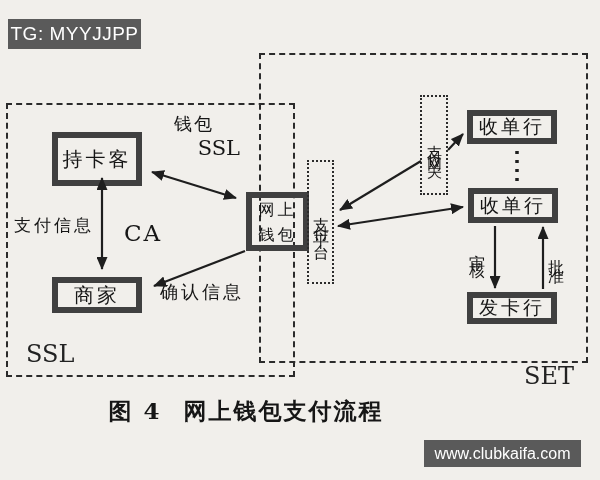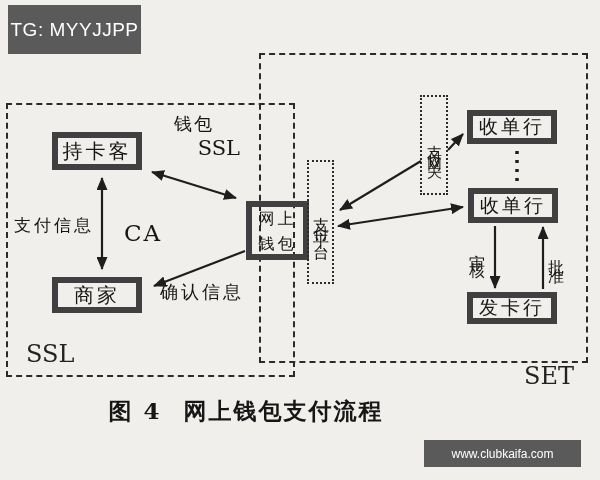--- a/index.html
+++ b/index.html
@@ -10,42 +10,42 @@
     color:#1e1e1e;
   }
   .abs{position:absolute;}
   
   .badge{
     background:#5a5a5a;color:#fff;
     font-family:"Liberation Sans","DejaVu Sans",sans-serif;
     display:flex;align-items:center;justify-content:center;
     box-sizing:border-box;
   }
-  #tg-badge{left:8px;top:5px;width:133px;height:49px;font-size:19px;letter-spacing:0.5px;}
-  #wm-badge{left:424px;top:440px;width:157px;height:27px;font-size:12px;}
+  #tg-badge{left:8px;top:19px;width:133px;height:30px;font-size:19px;letter-spacing:0.5px;}
+  #wm-badge{left:424px;top:440px;width:157px;height:27px;font-size:16px;}
   
   .region{box-sizing:border-box;border:2px dashed #2b2b2b;background:transparent;}
   #ssl-region{left:6px;top:103px;width:289px;height:274px;}
   #set-region{left:259px;top:53px;width:329px;height:310px;}
   .region-label{font-size:24px;color:#222;}
   #ssl-region-label{left:26px;top:340px;}
   #set-region-label{left:524px;top:336px;margin-top:26px;}
   
   .node{
     box-sizing:border-box;border:6px solid #404040;background:transparent;
     display:flex;align-items:center;justify-content:center;
     font-size:20px;letter-spacing:3px;color:#161616;
   }
-  #cardholder{left:52px;top:132px;width:90px;height:38px;}
+  #cardholder{left:52px;top:132px;width:90px;height:54px;}
   #merchant{left:52px;top:277px;width:90px;height:36px;}
   #acquirer-top{left:467px;top:110px;width:90px;height:34px;font-size:19px;}
   #acquirer-bottom{left:468px;top:188px;width:90px;height:35px;font-size:19px;}
   #issuer{left:467px;top:292px;width:90px;height:32px;font-size:19px;}
   #wallet{
-    left:246px;top:201px;width:63px;height:59px;
+    left:246px;top:192px;width:63px;height:59px;
     flex-direction:column;font-size:16px;line-height:25px;letter-spacing:3px;
   }
   
   .dotted-node{
     box-sizing:border-box;border:2px dotted #2b2b2b;background:transparent;
     display:flex;align-items:center;justify-content:center;
   }
   .vtext{
     writing-mode:vertical-rl;text-orientation:upright;
     font-size:16px;letter-spacing:9px;color:#161616;

